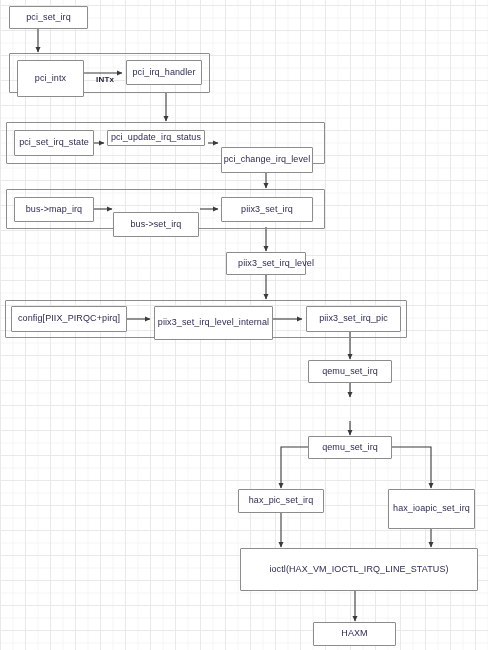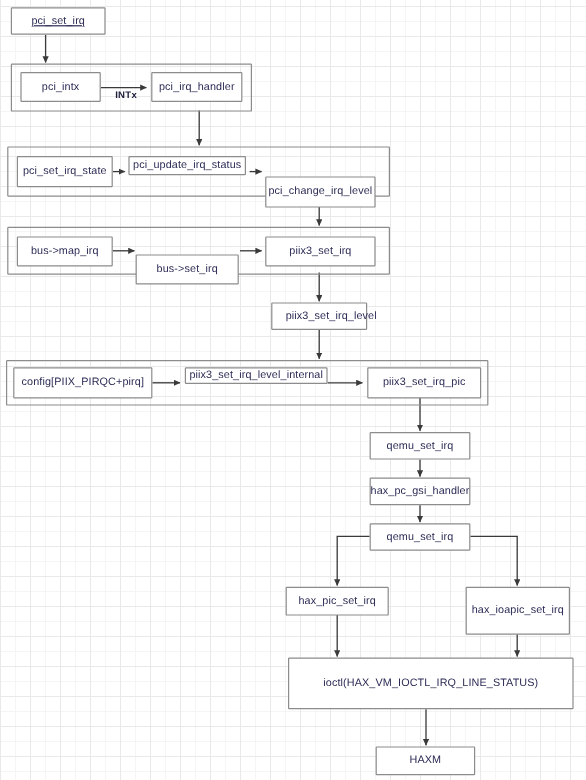--- a/index.html
+++ b/index.html
@@ -95,42 +95,41 @@
       <path d="M431,512 L431,547" marker-end="url(#ah)"></path>
       <path d="M355,591 L355,621" marker-end="url(#ah)"></path>
     </g>
   </svg>
 
   <div class="group" style="left:9px; top:53px; width:201px; height:40px;"></div>
   <div class="group" style="left:6px; top:122px; width:319px; height:42px;"></div>
   <div class="group" style="left:6px; top:189px; width:319px; height:40px;"></div>
   <div class="group" style="left:5px; top:300px; width:402px; height:38px;"></div>
 
-  <div class="node" style="left:9px; top:6px; width:79px; height:23px;text-decoration:underline;">pci_set_irq</div>
+  <div class="node" style="left:9px; top:6px; width:79px; height:23px;">pci_set_irq</div>
 
-  <div class="node" style="left:17px; top:60px; width:67px; height:25px;">pci_intx</div>
+  <div class="node" style="left:17px; top:60px; width:67px; height:37px;">pci_intx</div>
   <div class="node" style="left:126px; top:60px; width:76px; height:25px;">pci_irq_handler</div>
   <div class="edge-label" style="left:96px; top:75px;">INTx</div>
 
   <div class="node" style="left:14px; top:130px; width:80px; height:26px;">pci_set_irq_state</div>
   <div class="node" style="left:107px; top:130px; width:98px; height:16px;">pci_update_irq_status</div>
   <div class="node" style="left:221px; top:130px; width:92px; height:26px;margin-top:17px;">pci_change_irq_level</div>
 
   <div class="node" style="left:14px; top:197px; width:80px; height:25px;">bus-&gt;map_irq</div>
   <div class="node" style="left:113px; top:212px; width:86px; height:25px;">bus-&gt;set_irq</div>
   <div class="node" style="left:221px; top:197px; width:92px; height:25px;">piix3_set_irq</div>
 
   <div class="node" style="left:226px; top:252px; width:80px; height:23px;padding-left:20px;">piix3_set_irq_level</div>
 
   <div class="node" style="left:11px; top:306px; width:116px; height:26px;">config[PIIX_PIRQC+pirq]</div>
-  <div class="node" style="left:154px; top:306px; width:119px; height:14px;text-align:center;">piix3_set_irq_level_internal</div>
+  <div class="node" style="left:154px; top:306px; width:119px; height:34px;text-align:center;">piix3_set_irq_level_internal</div>
   <div class="node" style="left:306px; top:306px; width:95px; height:26px;">piix3_set_irq_pic</div>
 
   <div class="node" style="left:308px; top:360px; width:84px; height:23px;">qemu_set_irq</div>
-  <div class="node" style="left:308px; top:398px; width:84px; height:23px;">hax_pc_gsi_handler</div>
   <div class="node" style="left:308px; top:436px; width:84px; height:23px;">qemu_set_irq</div>
 
   <div class="node" style="left:238px; top:489px; width:86px; height:24px;">hax_pic_set_irq</div>
   <div class="node" style="left:388px; top:489px; width:87px; height:40px;">hax_ioapic_set_irq</div>
 
   <div class="node" style="left:240px; top:548px; width:238px; height:43px;">ioctl(HAX_VM_IOCTL_IRQ_LINE_STATUS)</div>
 
   <div class="node" style="left:313px; top:622px; width:83px; height:24px;">HAXM</div>
 
 </div>

